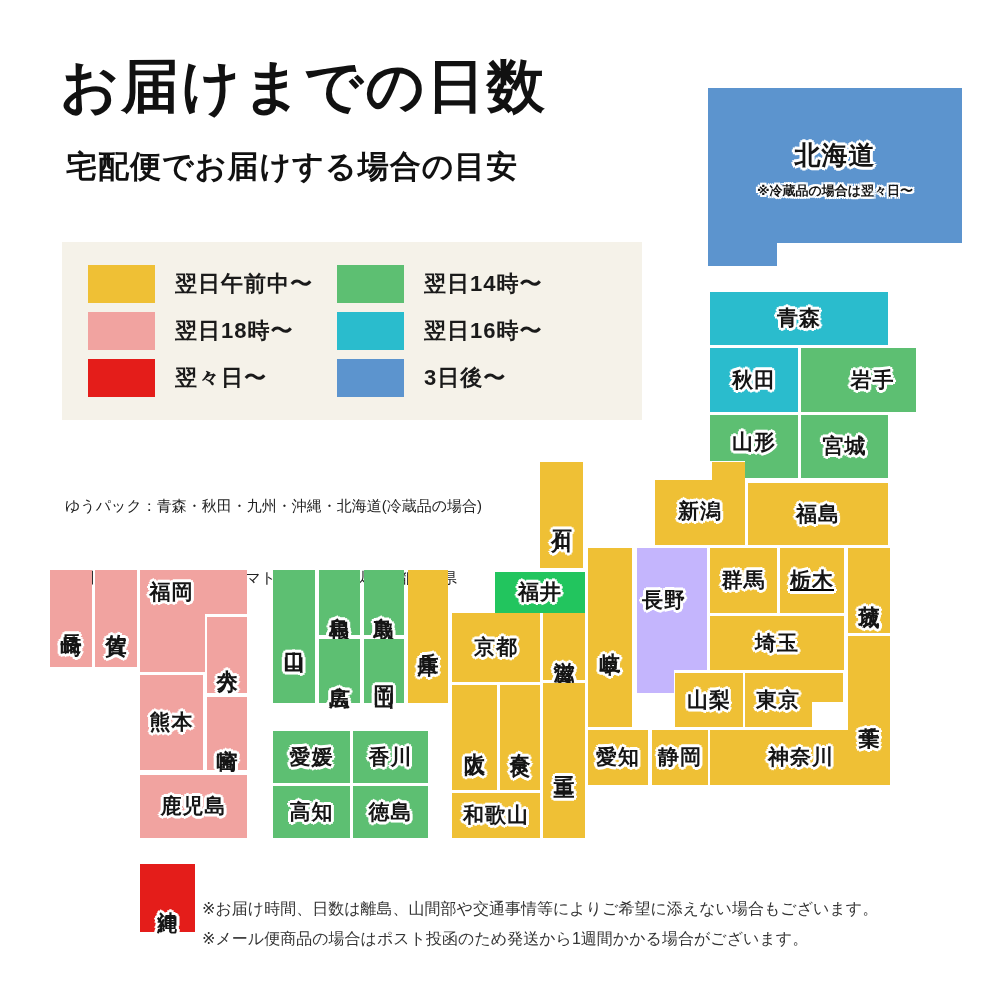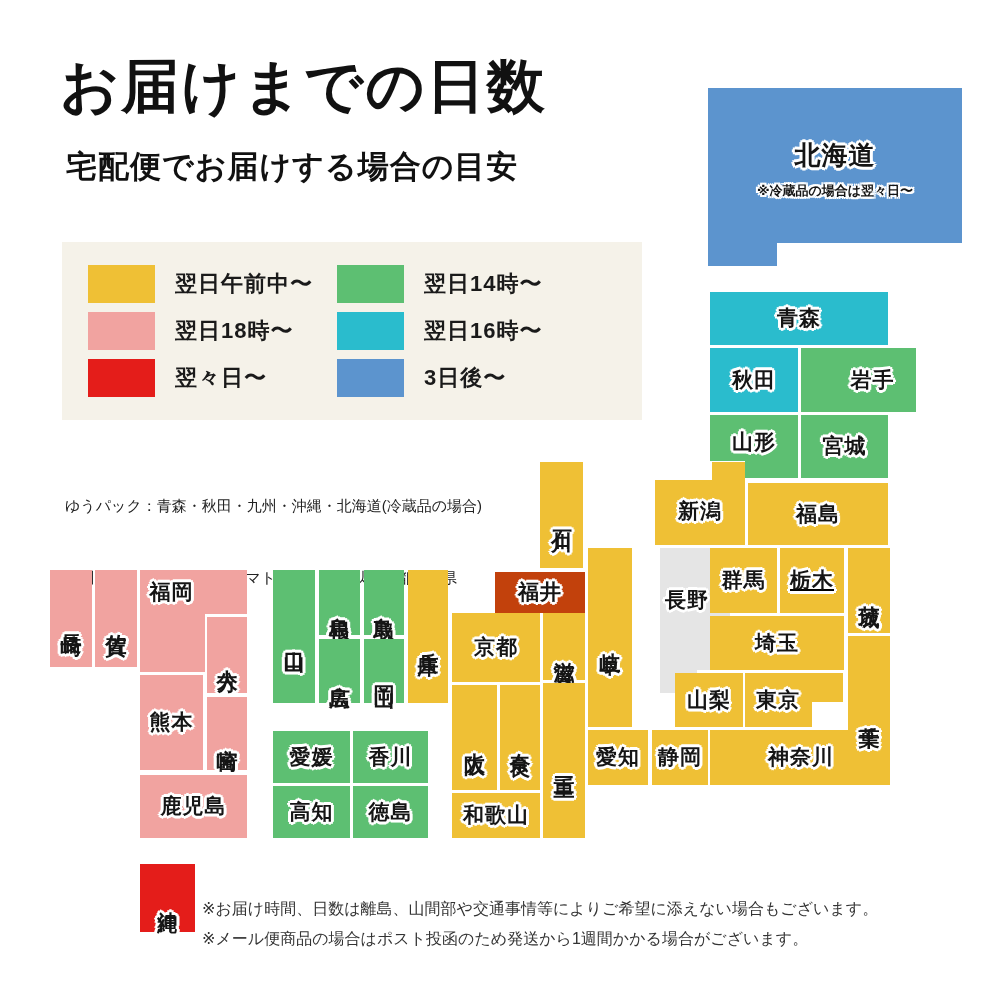--- a/index.html
+++ b/index.html
@@ -101,27 +101,27 @@
       </div>
       <div class="pref" style="left: 655px; top: 462px; width: 90px; height: 83px; background: rgb(239, 192, 53); clip-path: polygon(0px 18px, 57px 18px, 57px 0px, 90px 0px, 90px 83px, 0px 83px);">
         <span class="pref-label" style="transform: translate(0px, 8px);">新潟</span>
       </div>
       <div class="pref v" style="left: 540px; top: 462px; width: 43px; height: 106px; background: rgb(239, 192, 53);">
         <span class="pref-label">石川</span>
       </div>
       <div class="pref" style="left: 748px; top: 483px; width: 140px; height: 62px; background: rgb(239, 192, 53);">
         <span class="pref-label">福島</span>
       </div>
-      <div class="pref" style="left: 495px; top: 572px; width: 90px; height: 41px; background: #c2410c;">
+      <div class="pref" style="left: 495px; top: 572px; width: 90px; height: 41px; background: #22c55e;">
         <span class="pref-label">福井</span>
       </div>
       <div class="pref v" style="left: 588px; top: 548px; width: 44px; height: 179px; background: rgb(239, 192, 53);">
         <span class="pref-label">岐阜</span>
       </div>
-      <div class="pref" style="left: 637px; top: 548px; width: 70px; height: 145px; background: #e5e5e5; clip-path: polygon(0px 0px, 70px 0px, 70px 122px, 37px 122px, 37px 179px, 0px 179px); margin-left: 23px;">
+      <div class="pref" style="left: 637px; top: 548px; width: 70px; height: 145px; background: #c4b5fd; clip-path: polygon(0px 0px, 70px 0px, 70px 122px, 37px 122px, 37px 179px, 0px 179px);">
         <span class="pref-label" style="transform: translate(-8px, -20px);">長野</span>
       </div>
       <div class="pref" style="left: 710px; top: 548px; width: 67px; height: 65px; background: rgb(239, 192, 53);">
         <span class="pref-label">群馬</span>
       </div>
       <div class="pref" style="left: 780px; top: 548px; width: 64px; height: 65px; background: rgb(239, 192, 53); text-decoration: underline;">
         <span class="pref-label">栃木</span>
       </div>
       <div class="pref v" style="left: 848px; top: 548px; width: 42px; height: 85px; background: rgb(239, 192, 53);">
         <span class="pref-label">茨城</span>

